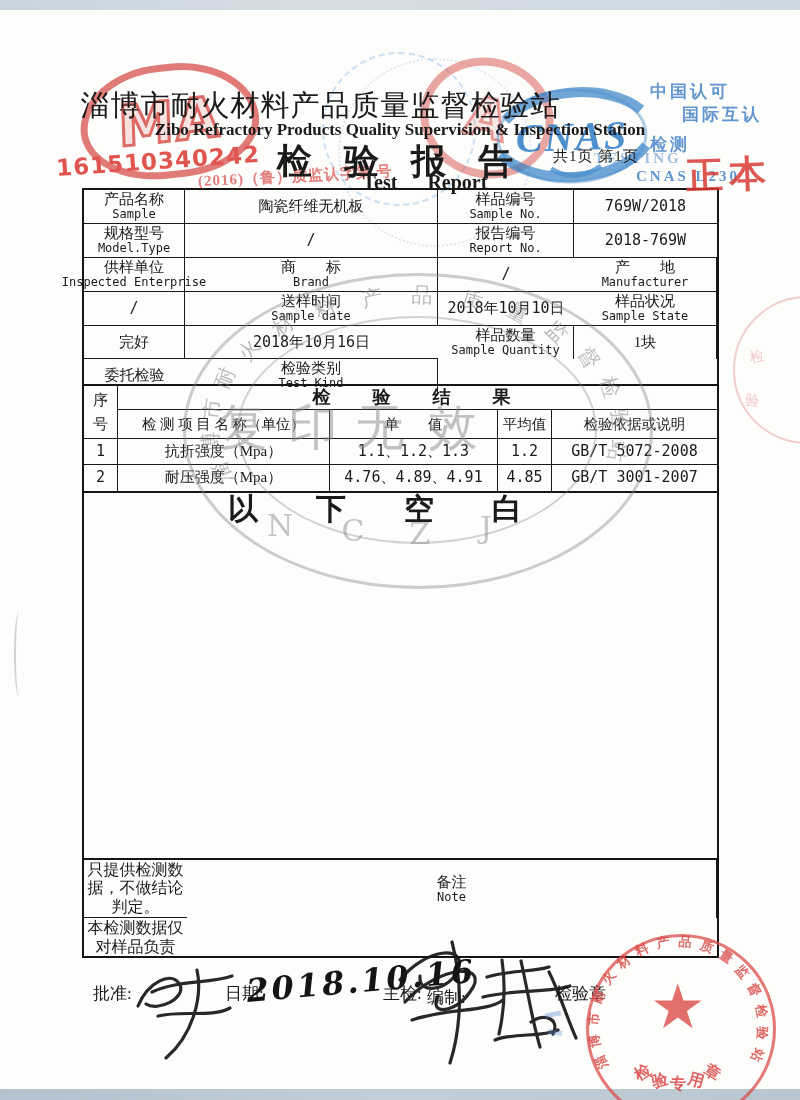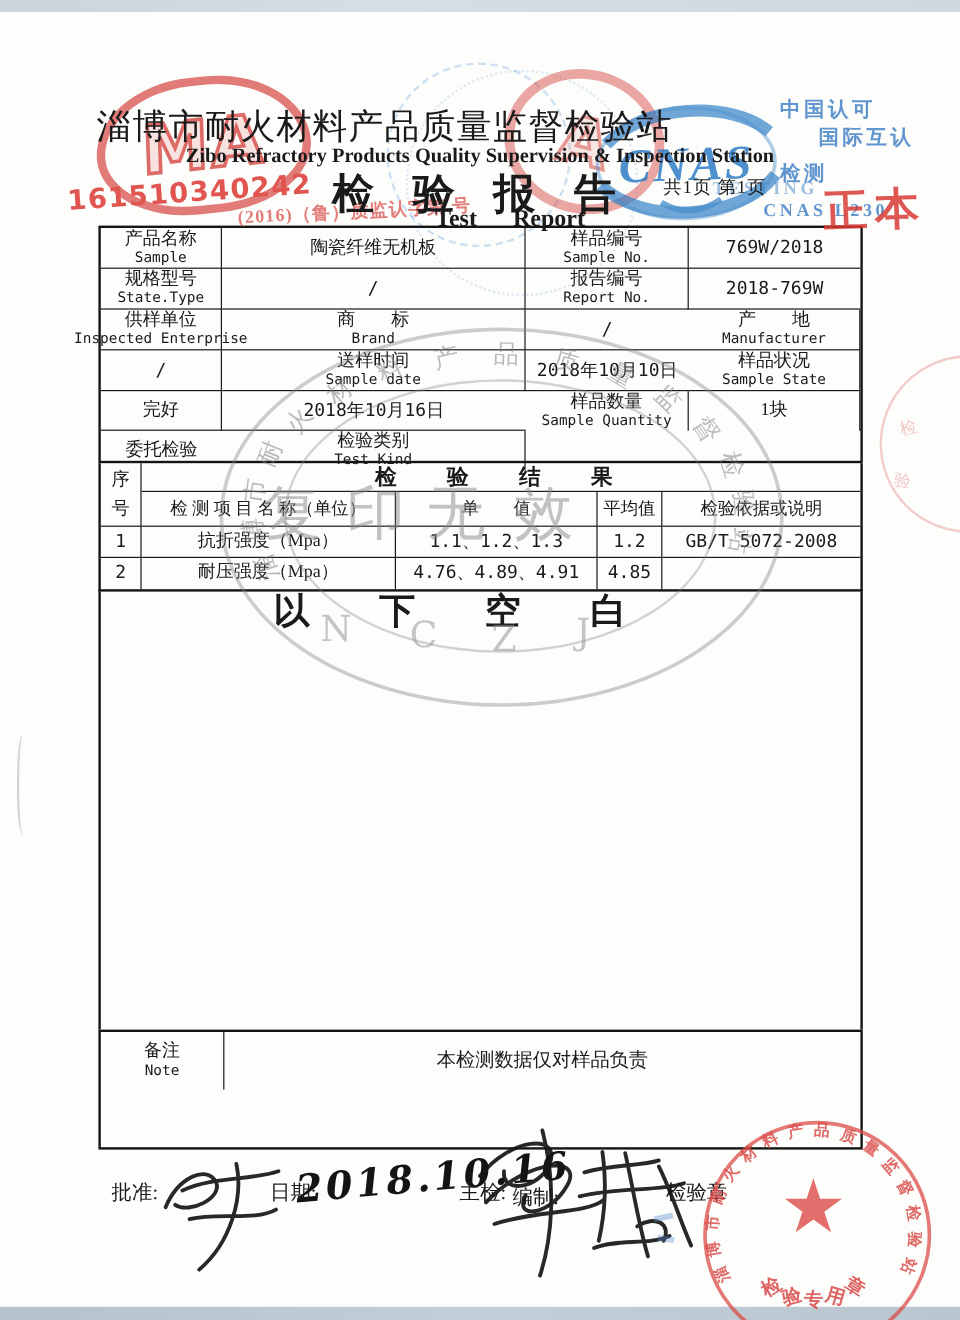--- a/index.html
+++ b/index.html
@@ -154,21 +154,21 @@
     <div class="cell">
         <span class="cn">样品编号</span>
         <span class="en">Sample No.</span>
       </div>
     <div class="cell lc">
         <span class="val">769W/2018</span>
       </div>
 
     <div class="cell">
         <span class="cn">规格型号</span>
-        <span class="en">State.Type</span>
+        <span class="en">Model.Type</span>
       </div>
     <div class="cell">
         <span class="val">/</span>
       </div>
     <div class="cell">
         <span class="cn">报告编号</span>
         <span class="en">Report No.</span>
       </div>
     <div class="cell lc">
         <span class="val">2018-769W</span>
@@ -268,20 +268,23 @@
         <span class="val">2</span>
       </div>
     <div class="cell br">
         <span class="cn">耐压强度（Mpa）</span>
       </div>
     <div class="cell br">
         <span class="val">4.76、4.89、4.91</span>
       </div>
     <div class="cell br">
         <span class="val">4.85</span>
+      </div>
+    <div class="cell lc br">
+        <span class="val">GB/T 3001-2007</span>
       </div>
   </div>
 
   <div class="abs blank-cell"></div>
   <span class="abs blank-note">以　下　空　白</span>
 
   <div class="abs wm wm-outer"></div>
   <div class="abs wm wm-inner"></div>
   <span class="wm-ch" style="left:222px;top:473px;transform:translate(-50%,-50%) rotate(-110deg);">淄</span>
   <span class="wm-ch" style="left:211px;top:442px;transform:translate(-50%,-50%) rotate(-96deg);">博</span>
@@ -306,20 +309,23 @@
   <span class="wm-letter" style="left:280px;top:525px;transform:translate(-50%,-50%);">N</span>
   <span class="wm-letter" style="left:353px;top:530px;transform:translate(-50%,-50%);">C</span>
   <span class="wm-letter" style="left:420px;top:533px;transform:translate(-50%,-50%);">Z</span>
   <span class="wm-letter" style="left:486px;top:527px;transform:translate(-50%,-50%);">J</span>
 
   <div class="abs faint-red"></div>
   <span class="faint-red-ch" style="left:750px;top:348px;transform:rotate(-15deg);">检</span>
   <span class="faint-red-ch" style="left:745px;top:392px;transform:rotate(10deg);">验</span>
 
   <div class="abs tbl con-tbl">
+    <div class="cell lc">
+        <span class="con-val">只提供检测数据，不做结论判定。</span>
+      </div>
     <div class="cell br">
         <span class="cn">备注</span>
         <span class="en">Note</span>
       </div>
     <div class="cell lc br">
         <span class="con-val">本检测数据仅对样品负责</span>
       </div>
   </div>
 
   <span class="abs foot-label" style="left:93px;top:982px;">批准:</span>

